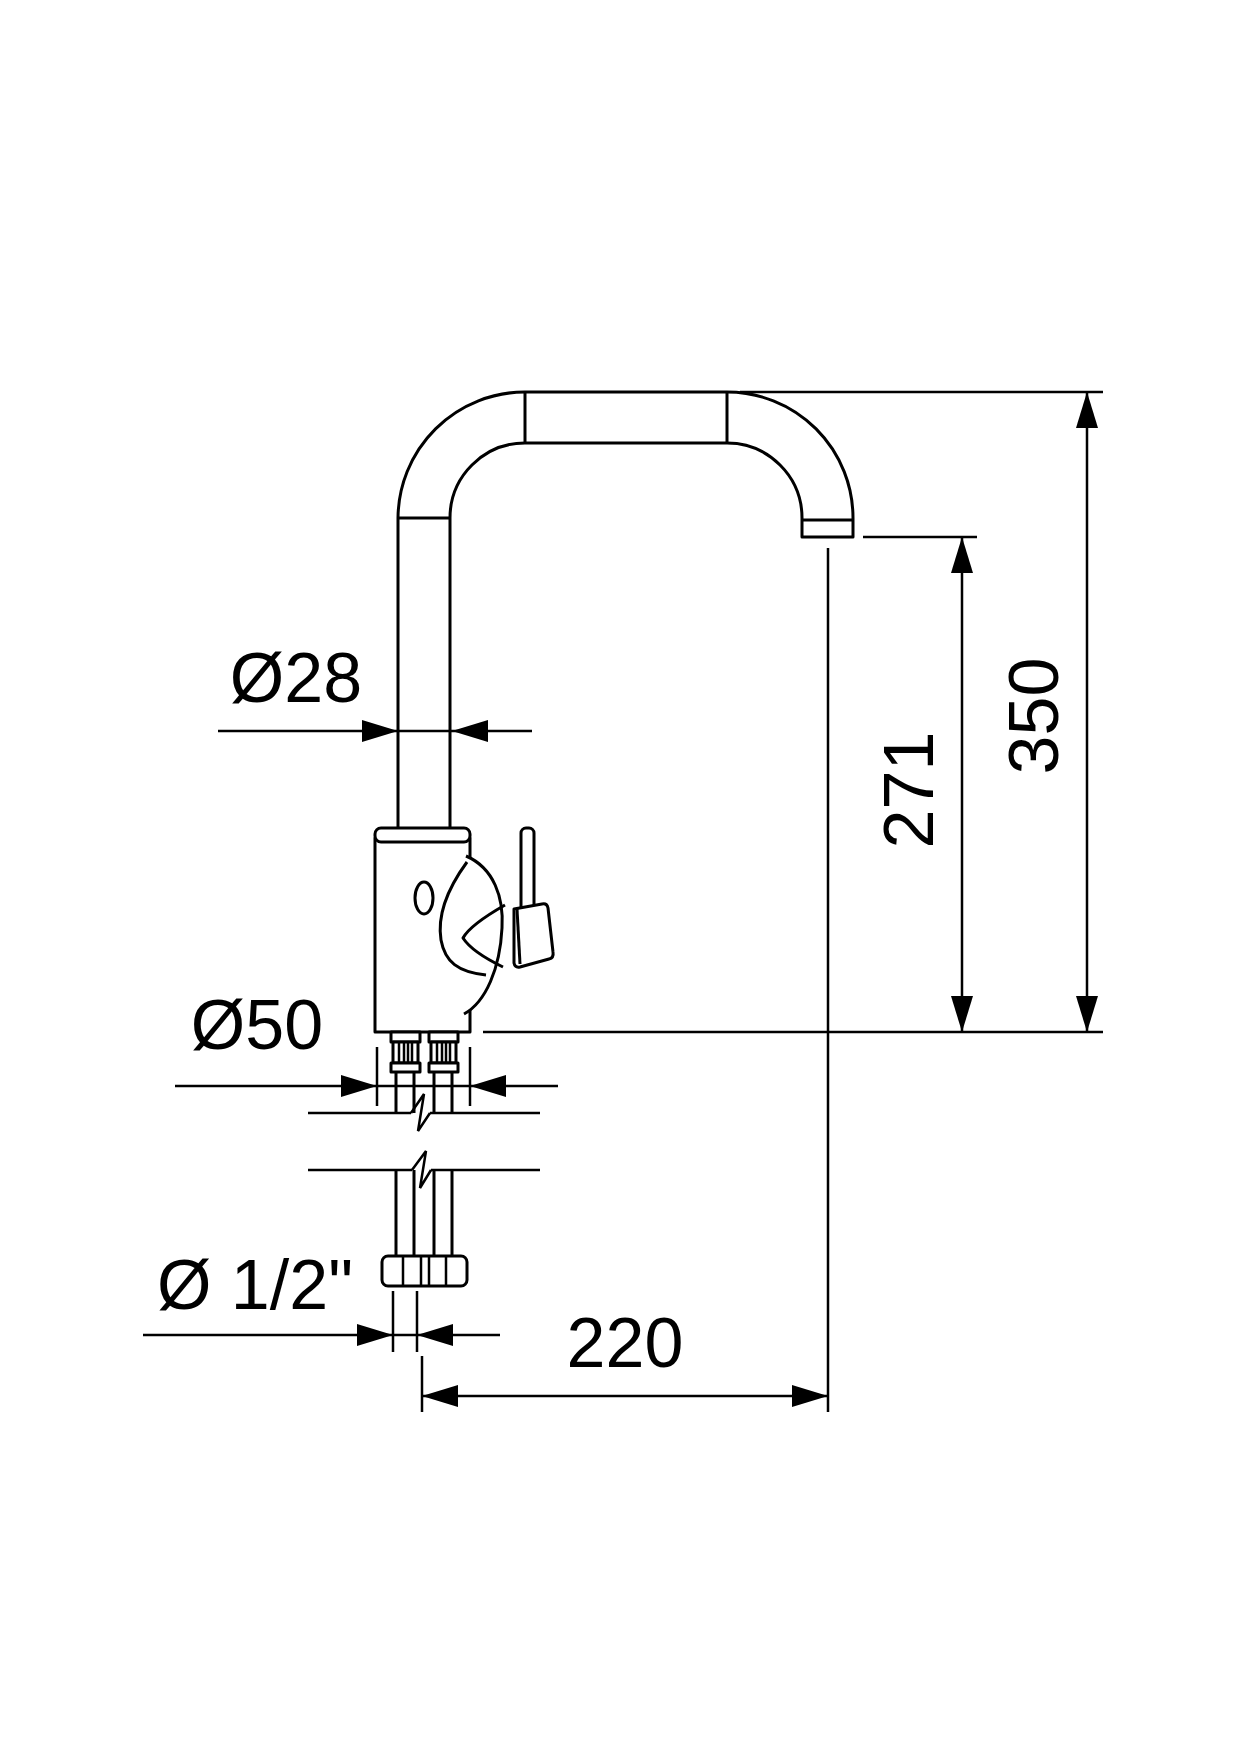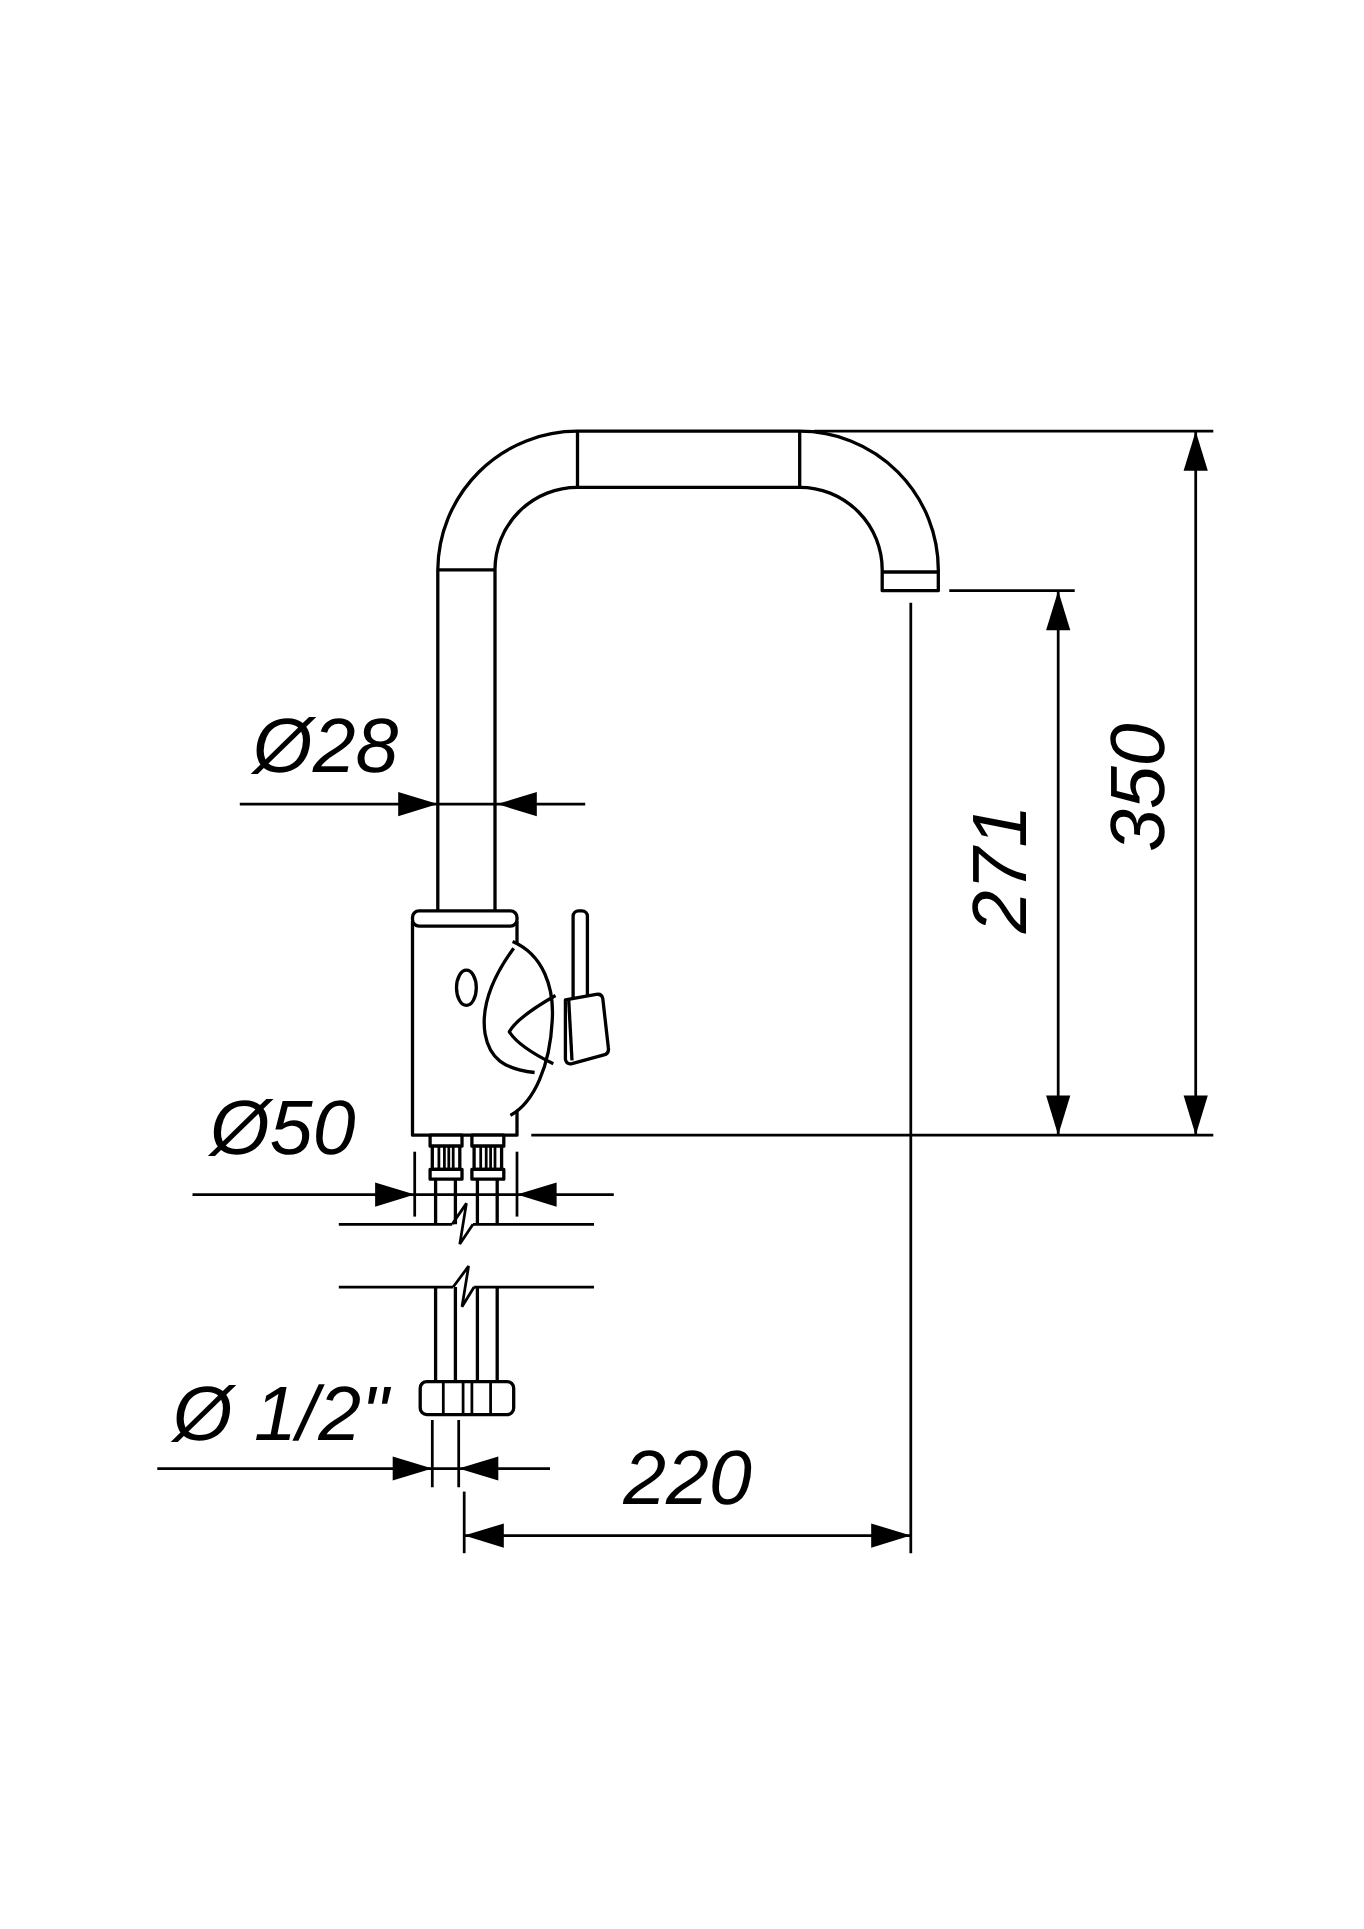--- a/index.html
+++ b/index.html
@@ -2,21 +2,20 @@
 <html><head>
 <meta charset="utf-8">
 <style>
   html,body{margin:0;padding:0;background:#fff;}
   .canvas{
     position:relative;
     width:1240px;height:1754px;
     background:#ffffff;
     font-family:"Liberation Sans", sans-serif;
     overflow:hidden;
-    font-style:italic;
   }
   svg{position:absolute;top:0;left:0;}
   .obj{fill:#ffffff;stroke:#000;stroke-width:3;stroke-linejoin:round;}
   .objline{fill:none;stroke:#000;stroke-width:3;stroke-linejoin:round;stroke-linecap:butt;}
   .thin{fill:none;stroke:#000;stroke-width:2.5;}
   .dim{fill:none;stroke:#000;stroke-width:2.5;}
   .arrow{fill:#000;stroke:none;}
   .dimtext{fill:#000;font-size:70px;font-family:"Liberation Sans", sans-serif;}
 </style>
 </head>

